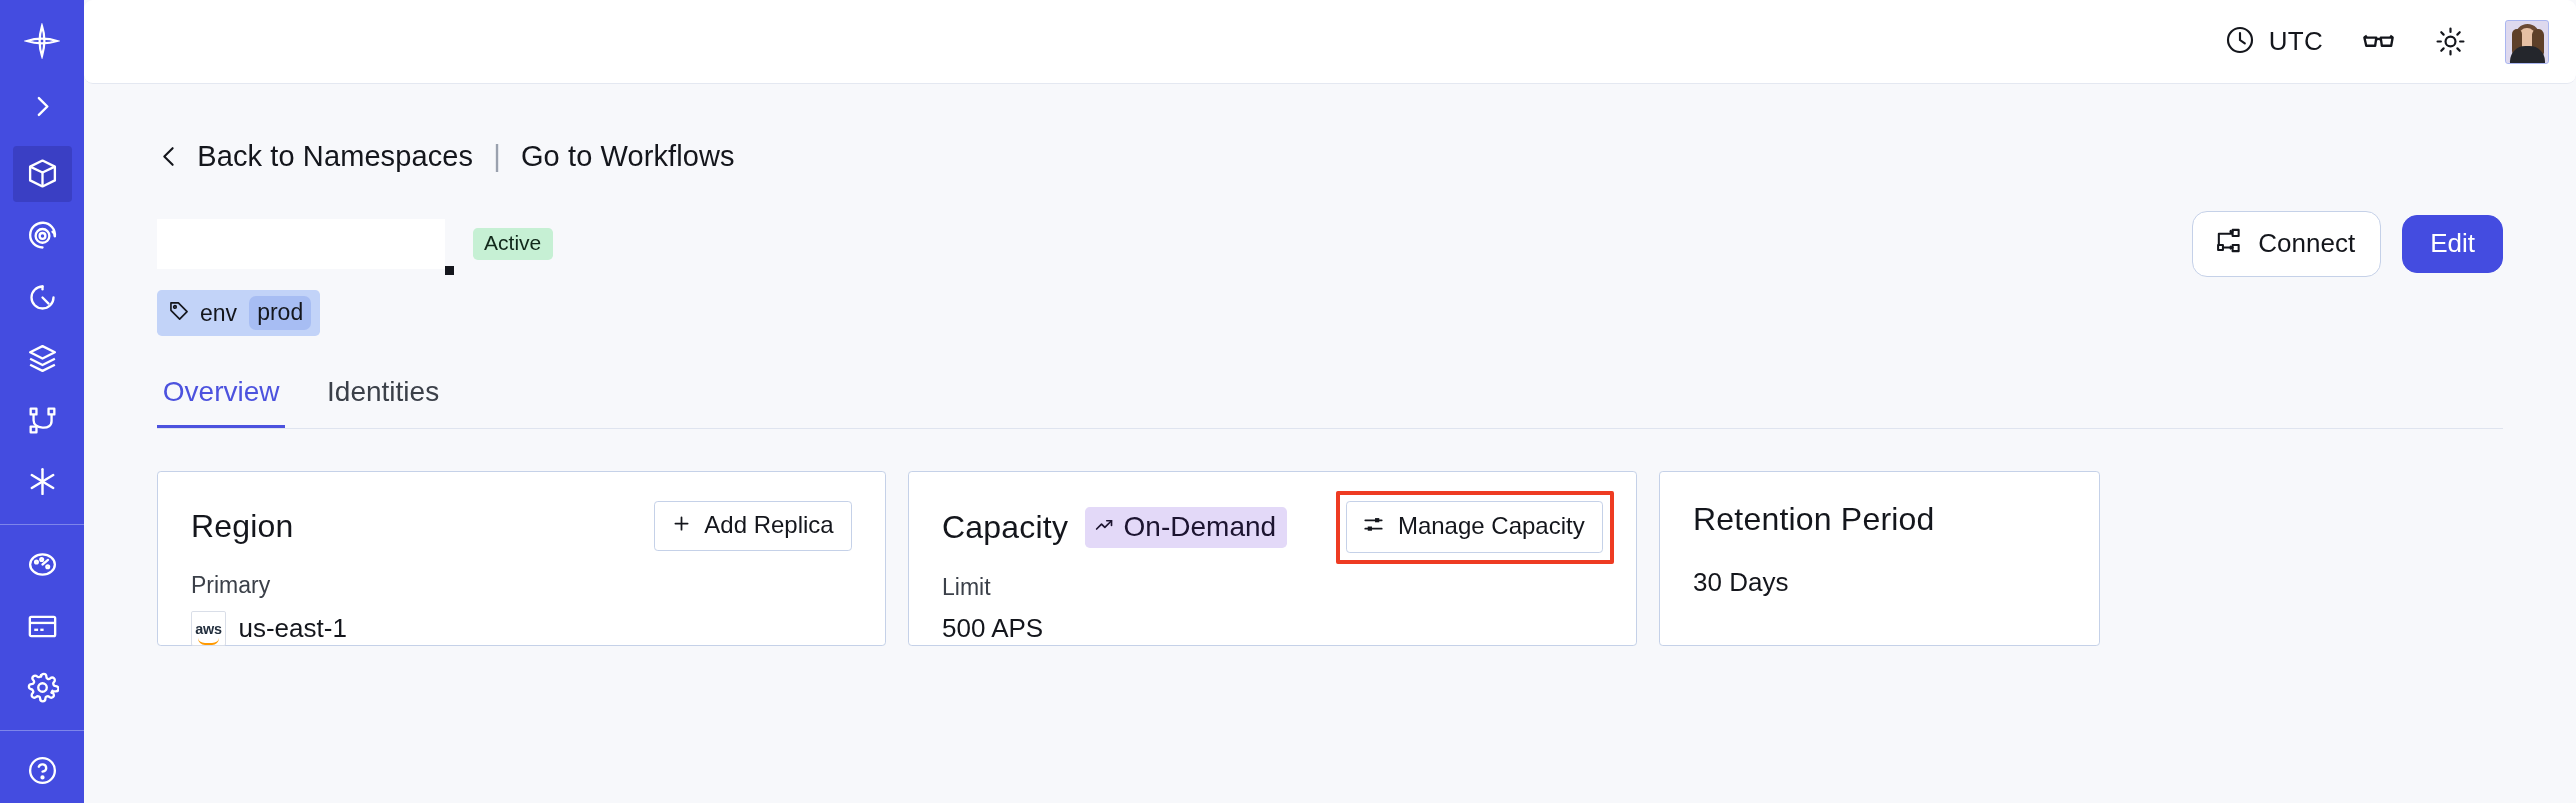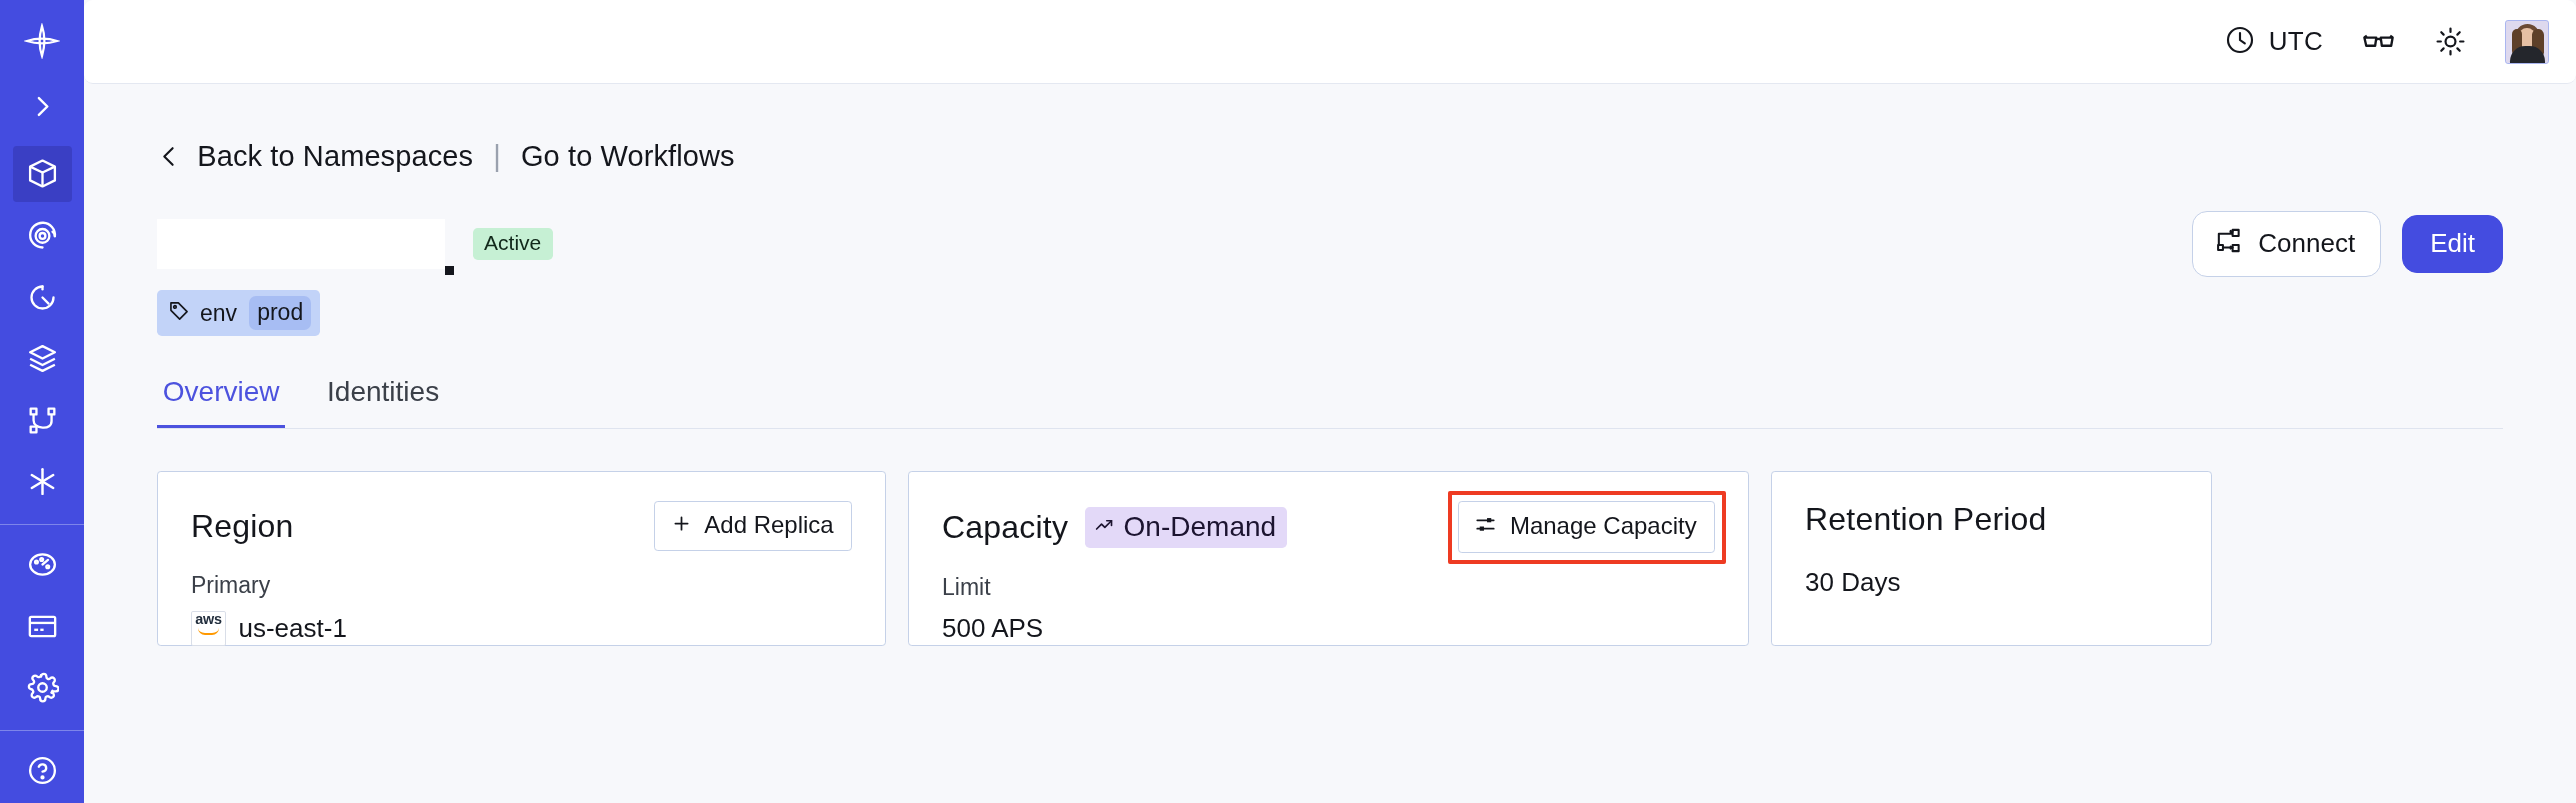--- a/index.html
+++ b/index.html
@@ -146,21 +146,21 @@
   .tab.active { color: #4c52de; border-bottom-color: #4c52de; font-weight: 400; }
 
   
   .cards { display: flex; gap: 22px; margin-top: 42px; align-items: stretch; }
   .card {
     background: #ffffff; border: 1px solid #c5d1e8; border-radius: 3.8px;
     padding: 29px 33px 33px 33px;
     height: 175px;
   }
   .card.region { width: 729px; }
-  .card.capacity { width: 841px; }
+  .card.capacity { width: 729px; }
   .card.retention { width: 441px; }
   .card-head { display: flex; align-items: center; }
   .card-title { font-size: 32px; color: #14161c; letter-spacing: 0.2px; }
   .card-actions { margin-left: auto; position: relative; }
   .btn-sm {
     display: inline-flex; align-items: center; gap: 12.5px;
     font-size: 24px; line-height: 1;
     border: 1px solid #c5d1e8; background: #fff; color: #14161c;
     border-radius: 3.8px; padding: 10.5px 17.3px 12.5px 15.3px; cursor: pointer;
   }
@@ -171,21 +171,21 @@
   .ondemand-badge {
     display: inline-flex; align-items: center; gap: 8.6px;
     background: #e3d9f8; color: #1c1430;
     border-radius: 4.8px; padding: 5.8px 10.5px 7.7px 8.6px;
     font-size: 28px; line-height: 1; margin-left: 17.3px;
   }
 
   .aws-logo {
     width: 35px; height: 35px; border: 1px solid #d9dee8; border-radius: 1.9px;
     background: #fff; display: flex; flex-direction: column;
-    align-items: center; justify-content: flex-start; flex: 0 0 35px;
+    align-items: center; justify-content: flex-end; flex: 0 0 35px;
   }
   .aws-logo .aws-text {
     font-size: 14.4px; font-weight: bold; color: #232f3e;
     font-family: "Liberation Sans", sans-serif; line-height: 1; letter-spacing: -0.3px;
   }
   .aws-logo .aws-smile {
     width: 21px; height: 6.7px; margin-top: 1.9px;
     border-bottom: 2.9px solid #ff9900; border-radius: 0 0 10.5px 10.5px;
   }
 

